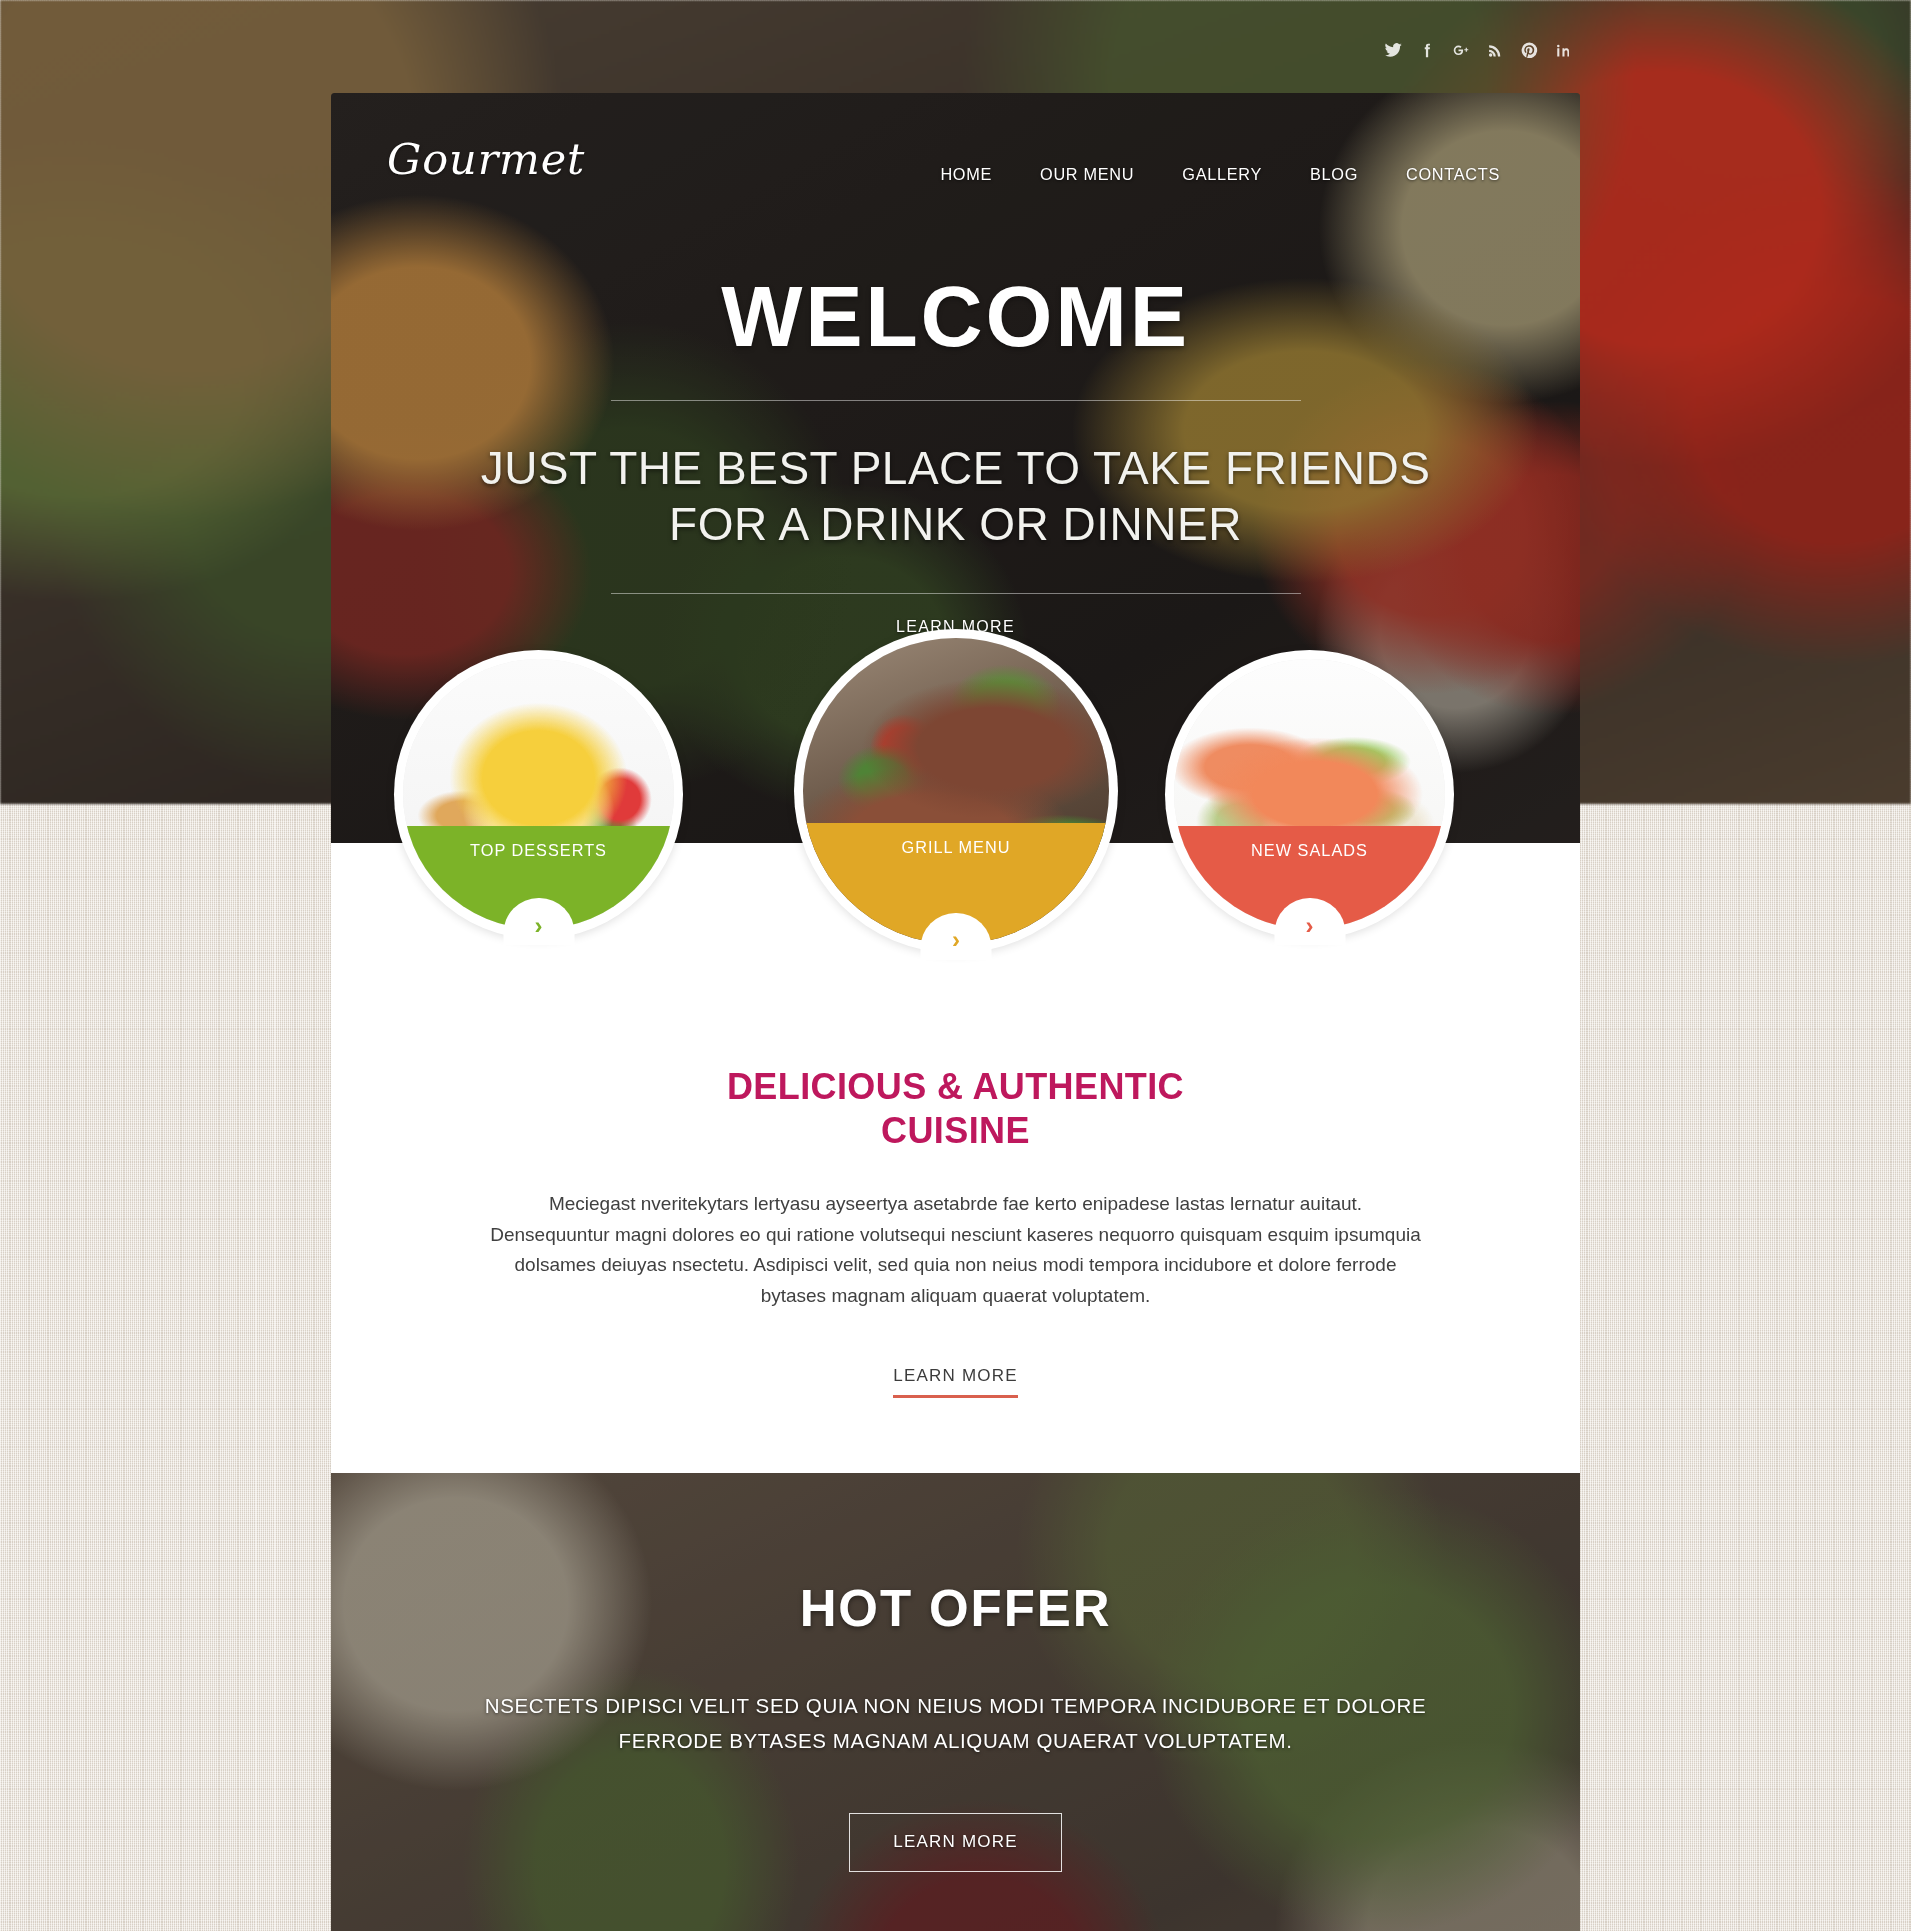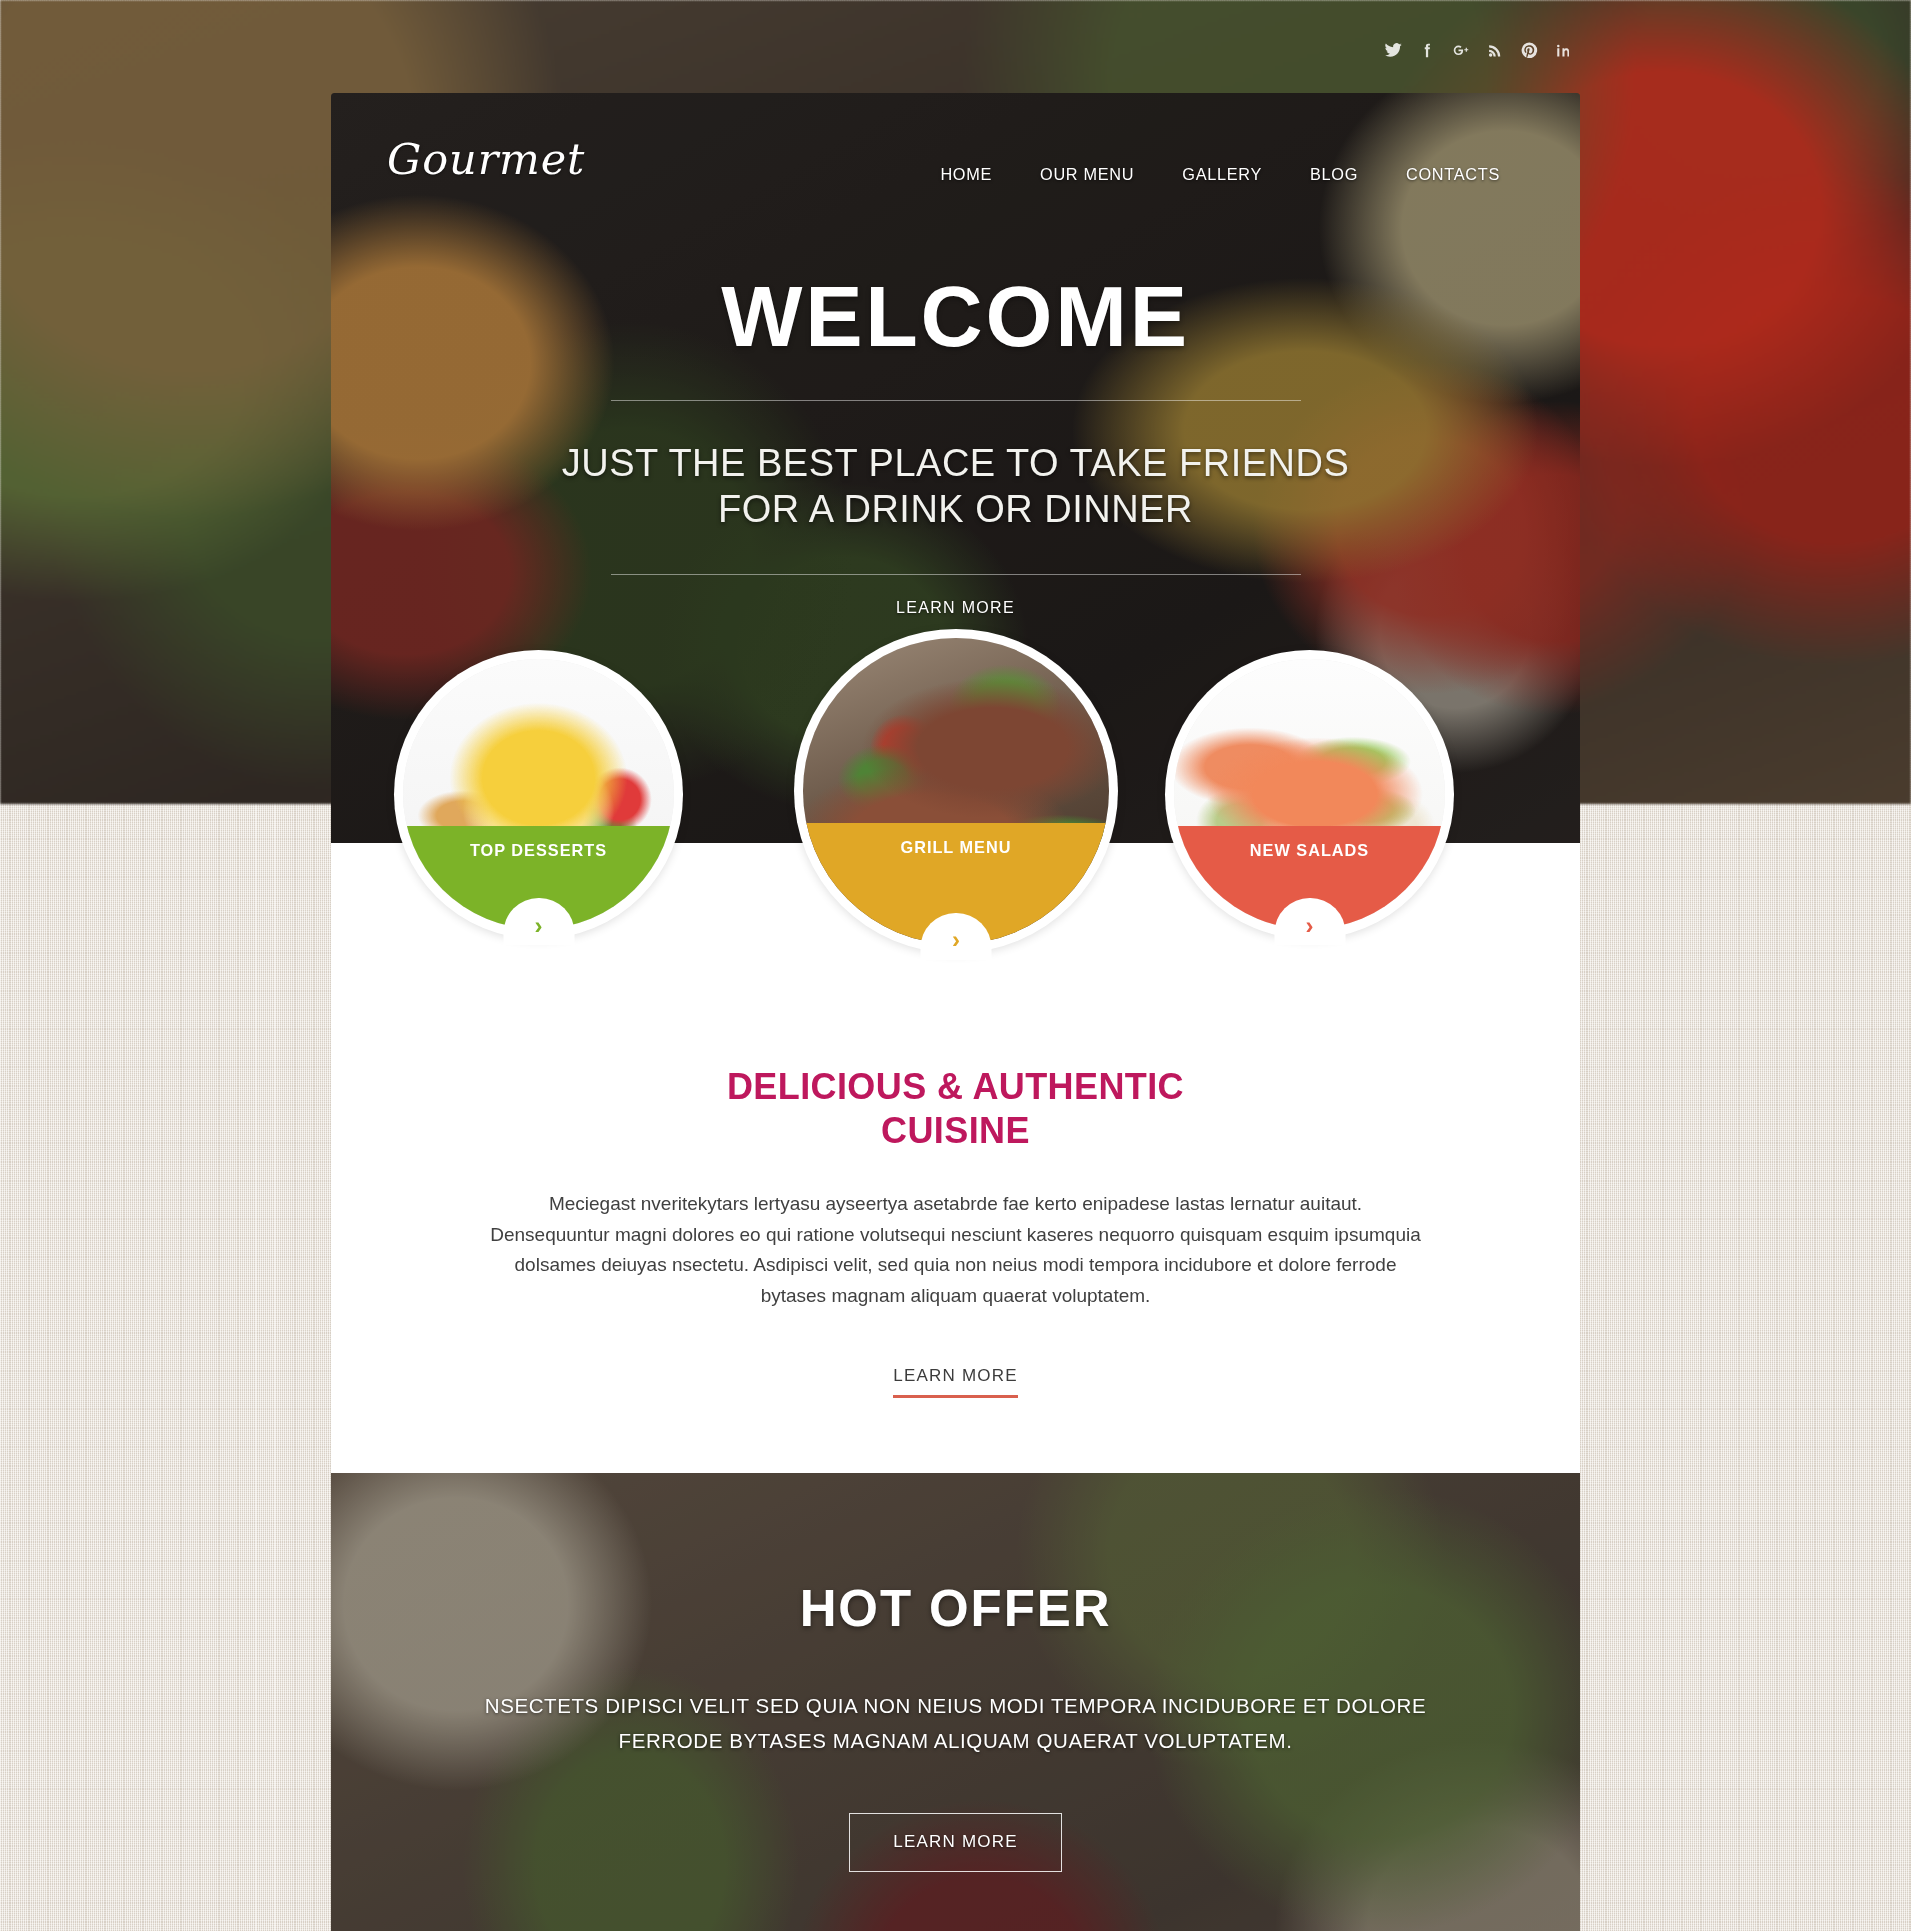--- a/index.html
+++ b/index.html
@@ -92,21 +92,21 @@
   .hero-title {
     font-size:86px; font-weight:bold; color:#fff;
     letter-spacing:2.8px; line-height:1;
     text-shadow:0 1.9px 5.6px rgba(0,0,0,.4);
   }
   .hero-rule {
     width:690px; height:0.9px; margin:41px auto 0;
     background:rgba(255,255,255,.45);
   }
   .hero-sub {
-    font-size:38px; color:#f2f2ee; line-height:1.22;
+    font-size:46px; color:#f2f2ee; line-height:1.22;
     letter-spacing:0.5px; margin:39px 16px 37px;
     text-shadow:0 1.9px 4.7px rgba(0,0,0,.5);
   }
   .hero-learn {
     display:inline-block; margin-top:24px;
     color:#fff; text-decoration:none;
     font-size:16px; letter-spacing:1.3px;
     text-shadow:0 0.9px 2.8px rgba(0,0,0,.6);
   }
 
@@ -121,21 +121,20 @@
   .card {
     position:absolute; width:289px; height:289px;
     border-radius:50%; background:#fff;
     padding:9.3px;
     box-shadow:0 1.9px 9.3px rgba(0,0,0,.12);
   }
   .card .disc {
     position:relative; width:100%; height:100%;
     border-radius:50%; overflow:hidden;
     background:#eee;
-    font-weight:bold;
   }
   .card .photo { position:absolute; inset:0; }
   .card .band {
     position:absolute; left:0; right:0; bottom:0;
     display:flex; align-items:flex-start; justify-content:center;
     color:#fff; font-size:16.3px; letter-spacing:1px;
     padding-top:15px;
   }
   .card .arrow {
     position:absolute; left:50%; bottom:-6.5px; transform:translateX(-50%);

